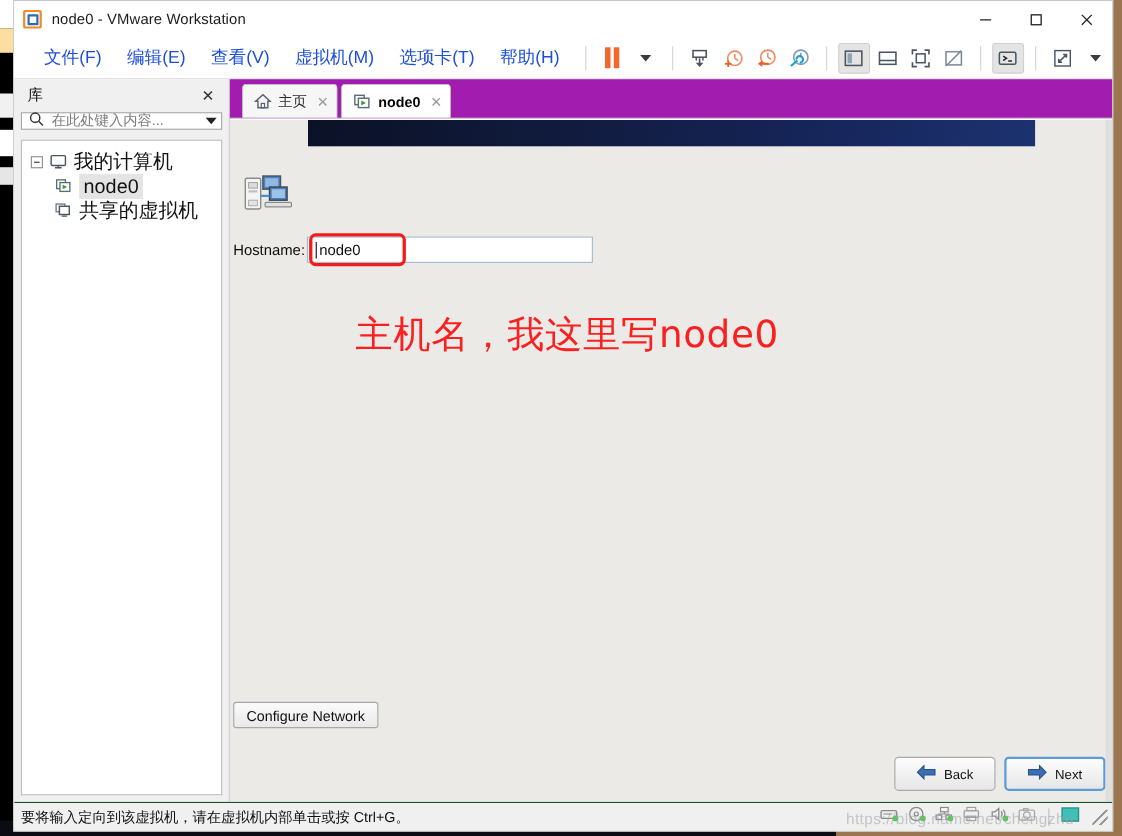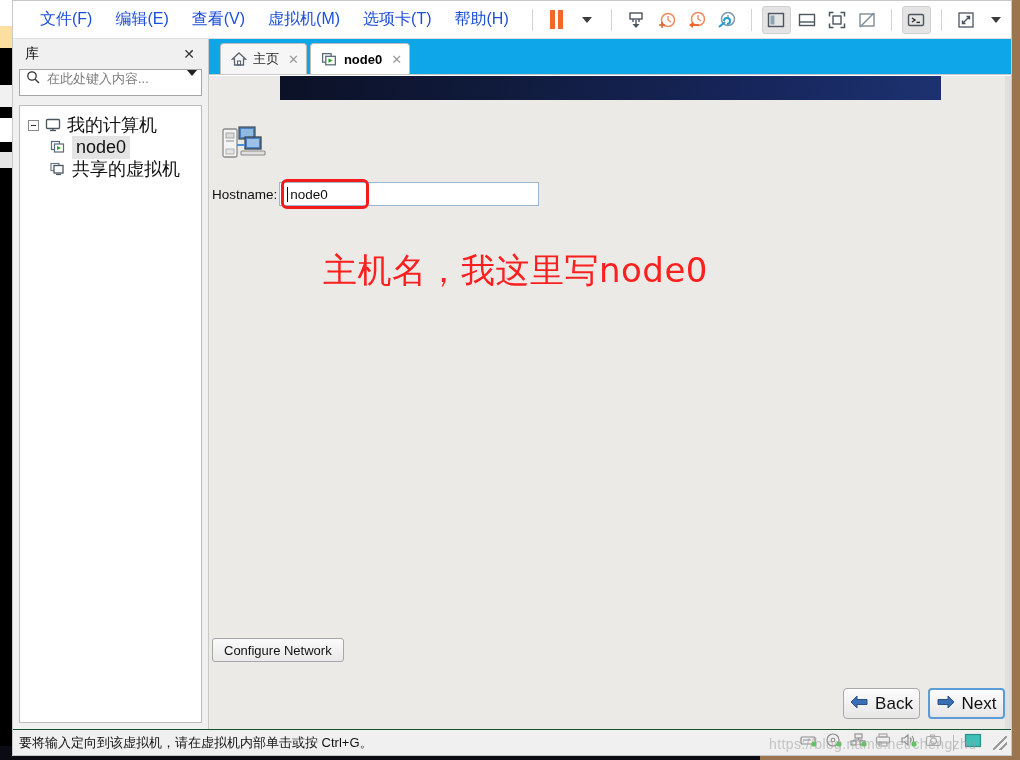--- a/index.html
+++ b/index.html
@@ -139,22 +139,22 @@
     display: flex; flex-direction: column;
     padding: 0 6px 6px 6px;
   }
   .sb-head {
     height: 30px; display: flex; align-items: center;
     padding: 0 2px 0 6px;
   }
   .sb-head .t { font-size: 14px; color: #111; font-weight: 400; }
   .sb-head .x { margin-left: auto; font-size: 14px; color: #333; padding: 2px 5px; }
   .sb-search {
-    height: 27px; background: #fff; border: 1px solid #a6a6a6;
-    display: flex; align-items: flex-start; padding: 0 4px 0 6px;
+    height: 16px; background: #fff; border: 1px solid #a6a6a6;
+    display: flex; align-items: center; padding: 0 4px 0 6px;
     margin-bottom: 9px;
   }
   .sb-search .ph {
     font-size: 13px; color: #7b7b7b; margin-left: 7px;
     white-space: nowrap; overflow: hidden;
   }
   .sb-search .dd {
     margin-left: auto; width: 0; height: 0;
     border-left: 5px solid transparent; border-right: 5px solid transparent;
     border-top: 6px solid #222;
@@ -173,21 +173,21 @@
     content: ""; position: absolute; left: 2px; top: 4px;
     width: 5px; height: 1px; background: #333;
   }
   .tree-lbl { white-space: nowrap; }
   .tree-lbl.sel { background: #e4e4e4; padding: 1px 4px; }
   .ico { flex: 0 0 auto; margin-right: 6px; display: flex; }
 
   
   .content { flex: 1 1 auto; display: flex; flex-direction: column; min-width: 0; }
   .tabstrip {
-    height: 36px; flex: 0 0 36px; background: #0ea5e9;
+    height: 36px; flex: 0 0 36px; background: #a21caf;
     display: flex; align-items: flex-end; padding-left: 11px;
     border-bottom: 1px solid #c9c9c9;
   }
   .tab {
     height: 31px; display: flex; align-items: center;
     padding: 0 7px 0 10px; margin-right: 3px;
     border: 1px solid #bdbdbd; border-bottom: none;
     border-radius: 4px 4px 0 0; background: #f6f6f6;
     font-size: 13px; color: #2b2b2b;
   }
@@ -242,25 +242,25 @@
     height: 24px; padding: 0 11px;
     display: flex; align-items: center;
     background: linear-gradient(180deg,#fbfbfb,#e9e9e9);
     border: 1px solid #a7a7a7; border-radius: 3px;
     font-size: 13px; color: #111;
   }
   .nav-btns {
     position: absolute; right: 6px; bottom: 10px; display: flex; gap: 8px;
   }
   .navbtn {
-    width: 77px; height: 31px;
+    width: 92px; height: 31px;
     display: flex; align-items: center; justify-content: center; gap: 7px;
     background: linear-gradient(180deg,#fdfdfd,#e6e6e6);
     border: 1px solid #a9a9a9; border-radius: 4px;
-    font-size: 17px; color: #111;
+    font-size: 12px; color: #111;
   }
   .navbtn.focused { border: 2px solid #5a9bd8; }
   .vscroll {
     position: absolute; right: 0; top: 0; bottom: 0; width: 6px;
     background: #dfdfdf;
   }
 
   
   .statusbar {
     height: 26px; flex: 0 0 26px;
@@ -294,20 +294,45 @@
   <div class="bg-leftstrip-g1"></div>
   <div class="bg-leftstrip-g2"></div>
   <div class="bg-leftstrip-g3"></div>
   <div class="bg-taskbar">
     <div class="bg-taskbar-icons"></div>
   </div>
 </div>
 
 <div id="app">
 
+  <div class="titlebar">
+    <div class="app-logo">
+      <div class="sq1"></div>
+        <div class="sq2"></div>
+    </div>
+    <div class="title">node0 - VMware Workstation</div>
+    <div class="win-controls">
+      <div class="win-btn">
+        <svg width="12" height="12" viewBox="0 0 12 12">
+            <line x1="1" y1="6" x2="11" y2="6" stroke="#222" stroke-width="1.2"></line>
+          </svg>
+      </div>
+      <div class="win-btn">
+        <svg width="12" height="12" viewBox="0 0 12 12">
+            <rect x="1.5" y="1.5" width="9" height="9" fill="none" stroke="#222" stroke-width="1.2"></rect>
+          </svg>
+      </div>
+      <div class="win-btn close">
+        <svg width="12" height="12" viewBox="0 0 12 12">
+            <line x1="1.5" y1="1.5" x2="10.5" y2="10.5" stroke="currentColor" stroke-width="1.2"></line>
+            <line x1="10.5" y1="1.5" x2="1.5" y2="10.5" stroke="currentColor" stroke-width="1.2"></line>
+          </svg>
+      </div>
+    </div>
+  </div>
 
   <div class="menubar">
     <div class="menu-item">文件(F)</div>
     <div class="menu-item">编辑(E)</div>
     <div class="menu-item">查看(V)</div>
     <div class="menu-item">虚拟机(M)</div>
     <div class="menu-item">选项卡(T)</div>
     <div class="menu-item">帮助(H)</div>
 
     <div class="tb-sep"></div>

